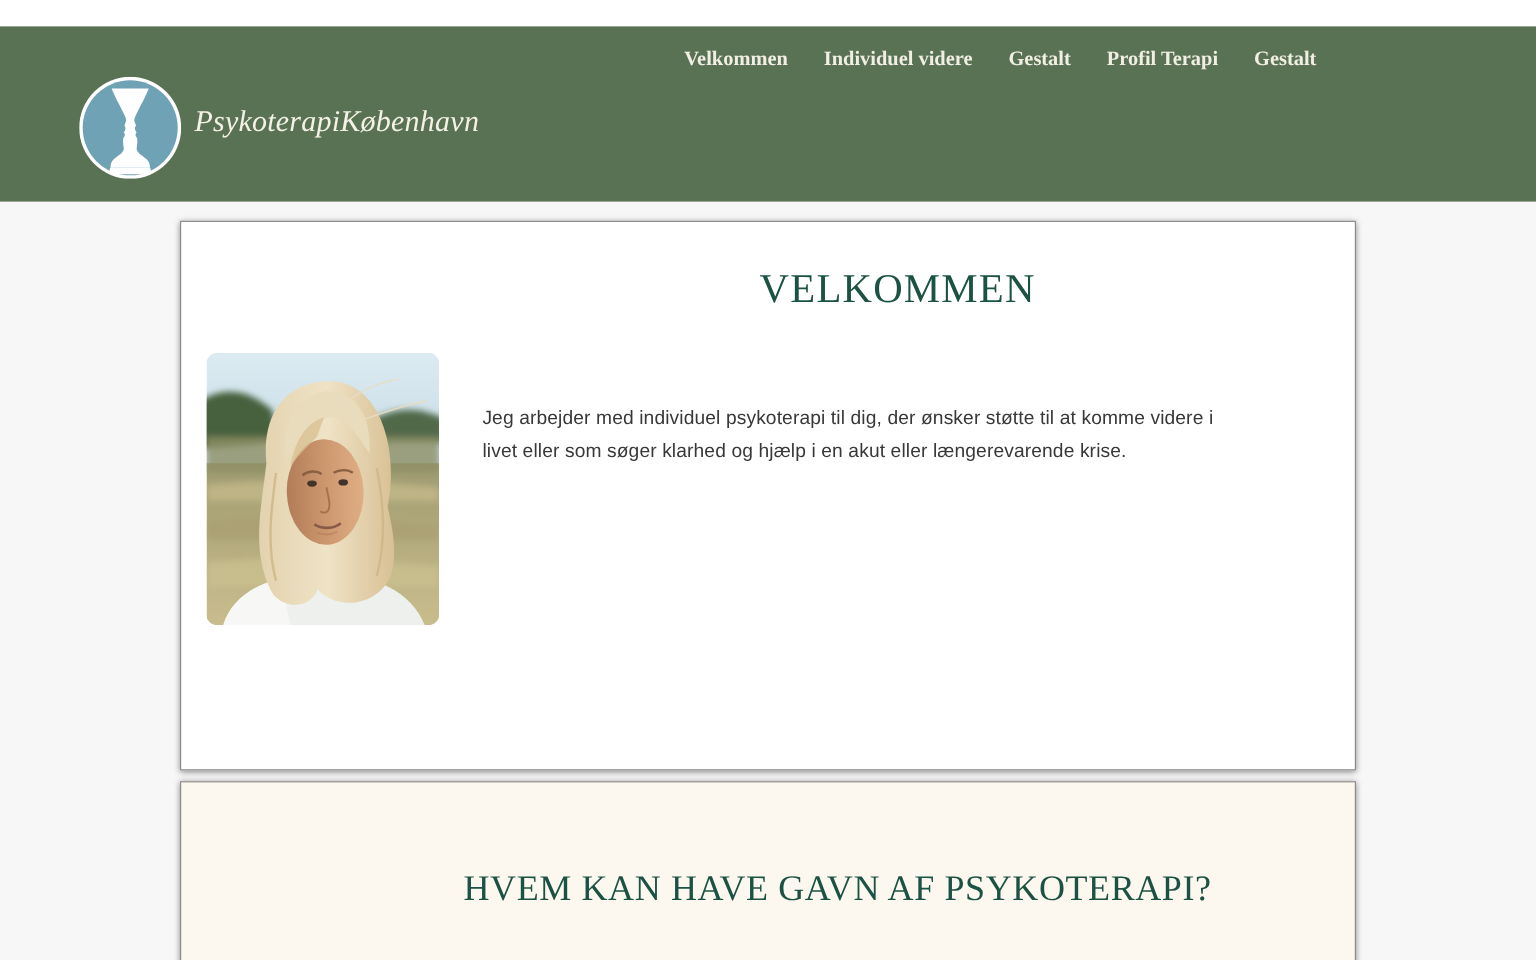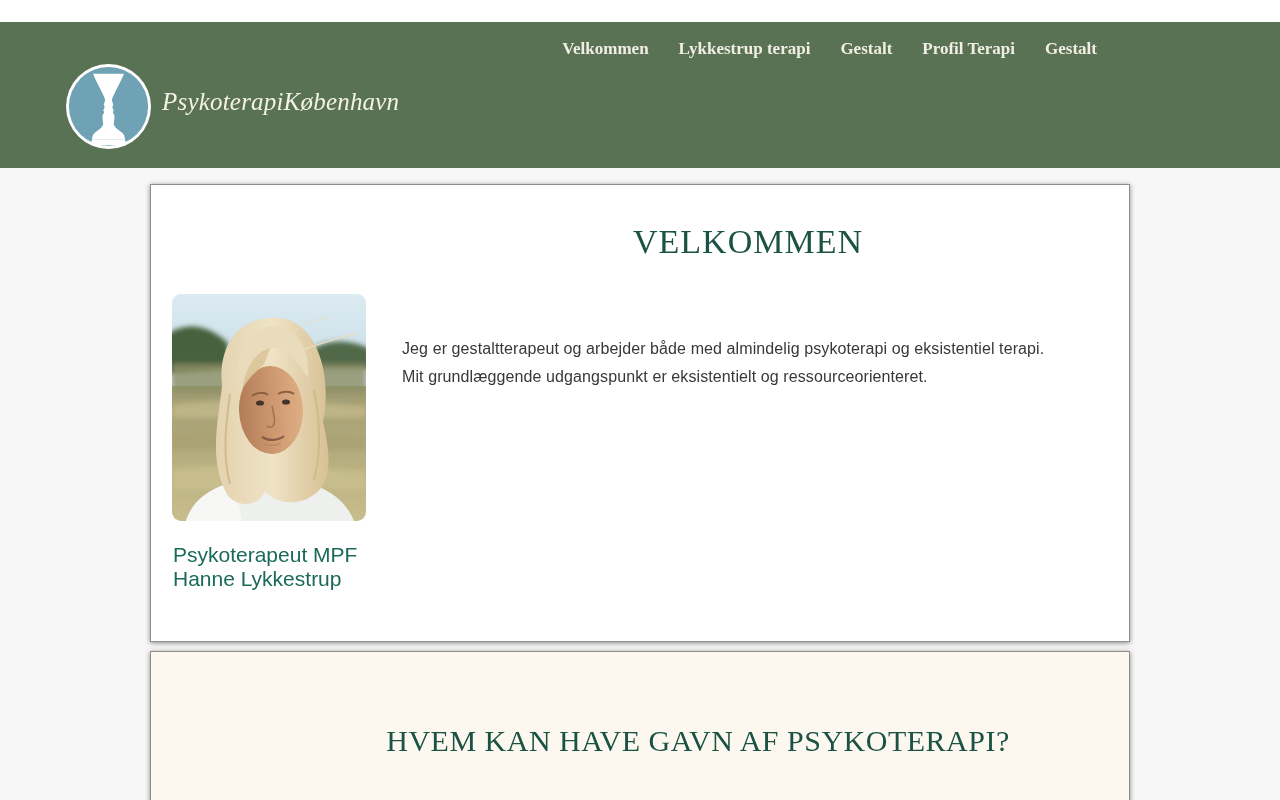--- a/index.html
+++ b/index.html
@@ -97,21 +97,21 @@
           C47.5,36 48.5,34 50.5,30
           C52,26 56,20 60,10 Z"></path>
         <path fill="#ffffff" d="M27,78 L61,78 C62,80 62,82 61,84 L27,84 C26,82 26,80 27,78 Z"></path>
       </svg>
     </div>
 
     <div class="site-title">PsykoterapiKøbenhavn</div>
 
     <nav class="main-nav">
       <span class="nav-item">Velkommen</span>
-      <span class="nav-item">Lykkestrup terapi</span>
+      <span class="nav-item">Individuel videre</span>
       <span class="nav-item">Gestalt</span>
       <span class="nav-item">Profil Terapi</span>
       <span class="nav-item">Gestalt</span>
     </nav>
   </header>
 
   <section class="card card-welcome">
 
     <h1 class="welcome-heading">VELKOMMEN</h1>
 
@@ -177,26 +177,24 @@
         <path d="M90,143 C96,147 106,147 112,142" stroke="#8a5a48" stroke-width="2.2" fill="none"></path>
         <path d="M92,150 C98,152 104,152 109,149" stroke="#b07d5a" stroke-width="1.2" fill="none" opacity="0.7"></path>
 
         <path d="M58,100 C54,130 50,160 58,190" stroke="#cdb584" stroke-width="2" fill="none" opacity="0.8"></path>
         <path d="M142,96 C148,126 150,156 142,186" stroke="#cdb584" stroke-width="2" fill="none" opacity="0.8"></path>
         <path d="M120,60 C150,48 166,44 184,40" stroke="#e8dcc0" stroke-width="1.4" fill="none" opacity="0.9"></path>
         <path d="M112,44 C130,30 146,24 160,22" stroke="#e8dcc0" stroke-width="1.2" fill="none" opacity="0.8"></path>
       </svg>
     </div>
 
-    <div class="photo-caption">Psykoterapeut MPF
-Hanne Lykkestrup</div>
 
     <div class="welcome-text">
-      <p>Jeg er gestaltterapeut og arbejder både med almindelig psykoterapi og eksistentiel terapi.
-Mit grundlæggende udgangspunkt er eksistentielt og ressourceorienteret.</p>
+      <p>Jeg arbejder med individuel psykoterapi til dig, der ønsker støtte til at komme videre i
+livet eller som søger klarhed og hjælp i en akut eller længerevarende krise.</p>
     </div>
   </section>
 
   <section class="card card-benefit">
     <h2 class="benefit-heading">HVEM KAN HAVE GAVN AF PSYKOTERAPI?</h2>
   </section>
 
 </div>
 
 </body></html>

